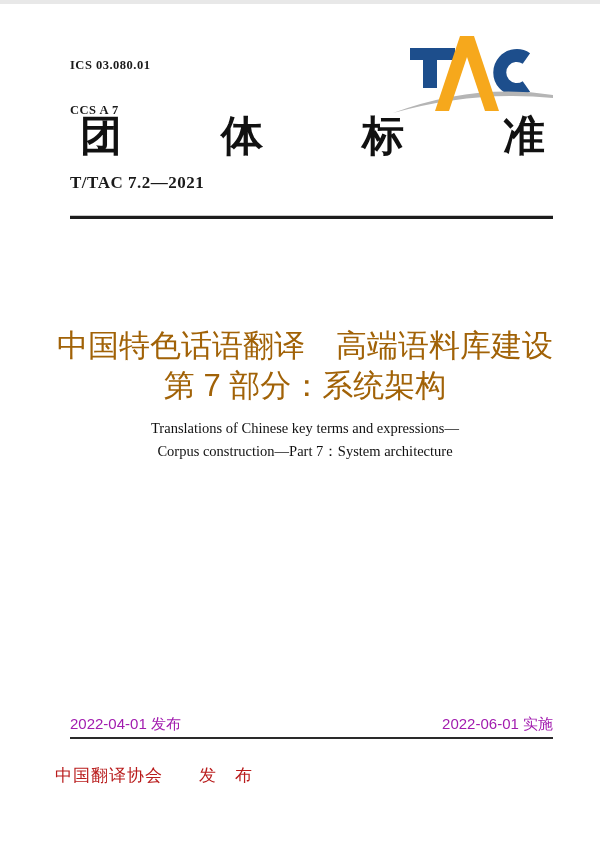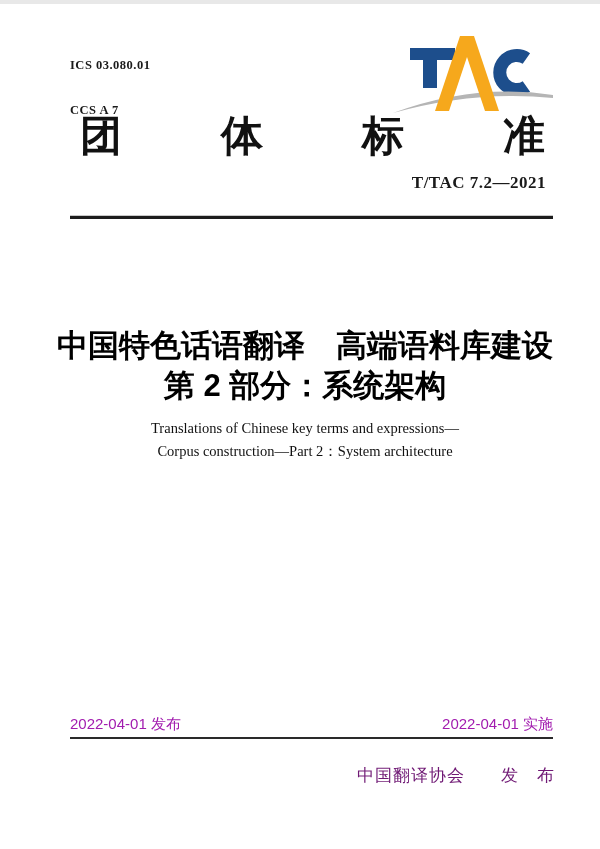--- a/index.html
+++ b/index.html
@@ -54,21 +54,20 @@
     font-weight: bold;
     color: #111;
   }
 
   
   .std-number {
     position: absolute;
     left: 70px;
     top: 169px;
     width: 476px;
-    text-align: right;
     font-family: "Liberation Serif", serif;
     font-weight: bold;
     font-size: 17px;
     letter-spacing: 0.5px;
   }
 
   .rule-top {
     position: absolute;
     left: 70px;
     top: 211px;
@@ -78,24 +77,24 @@
     border-top: 1.5px solid #c9c9c9;
   }
 
   
   .cn-title {
     position: absolute;
     left: 55px;
     top: 322px;
     width: 500px;
     text-align: center;
-    font-weight: bold;
+    font-weight: normal;
     font-size: 31px;
     line-height: 40px;
-    color: #000000;
+    color: #a16207;
   }
 
   
   .en-title {
     position: absolute;
     left: 55px;
     top: 413px;
     width: 500px;
     text-align: center;
     font-family: "Liberation Serif", serif;
@@ -125,24 +124,24 @@
     height: 1.5px;
     background: #2a2a2a;
   }
 
   
   .publisher {
     position: absolute;
     left: 55px;
     top: 760px;
     width: 500px;
-    text-align: right;
+    text-align: left;
     font-size: 17px;
     letter-spacing: 1px;
-    color: #701a75;
+    color: #b91c1c;
   }
 </style>
 </head>
 <body>
 
 <div class="page">
 
   <div class="ics-block">
     <div>ICS 03.080.01</div>
     <div>CCS A 7</div>
@@ -167,30 +166,30 @@
     <span>标</span>
     <span>准</span>
   </div>
 
   <div class="std-number">T/TAC 7.2—2021</div>
 
   <div class="rule-top"></div>
 
   <div class="cn-title">
     <div>中国特色话语翻译　高端语料库建设</div>
-    <div>第 2 部分：系统架构</div>
+    <div>第 7 部分：系统架构</div>
   </div>
 
   <div class="en-title">
     <div>Translations of Chinese key terms and expressions—</div>
-    <div>Corpus construction—Part 2：System architecture</div>
+    <div>Corpus construction—Part 7：System architecture</div>
   </div>
 
   <div class="dates-row">
     <span>2022-04-01 发布</span>
-    <span>2022-04-01 实施</span>
+    <span>2022-06-01 实施</span>
   </div>
 
   <div class="rule-bottom"></div>
 
   <div class="publisher">中国翻译协会　　发　布</div>
 
 </div>
 
 </body></html>

